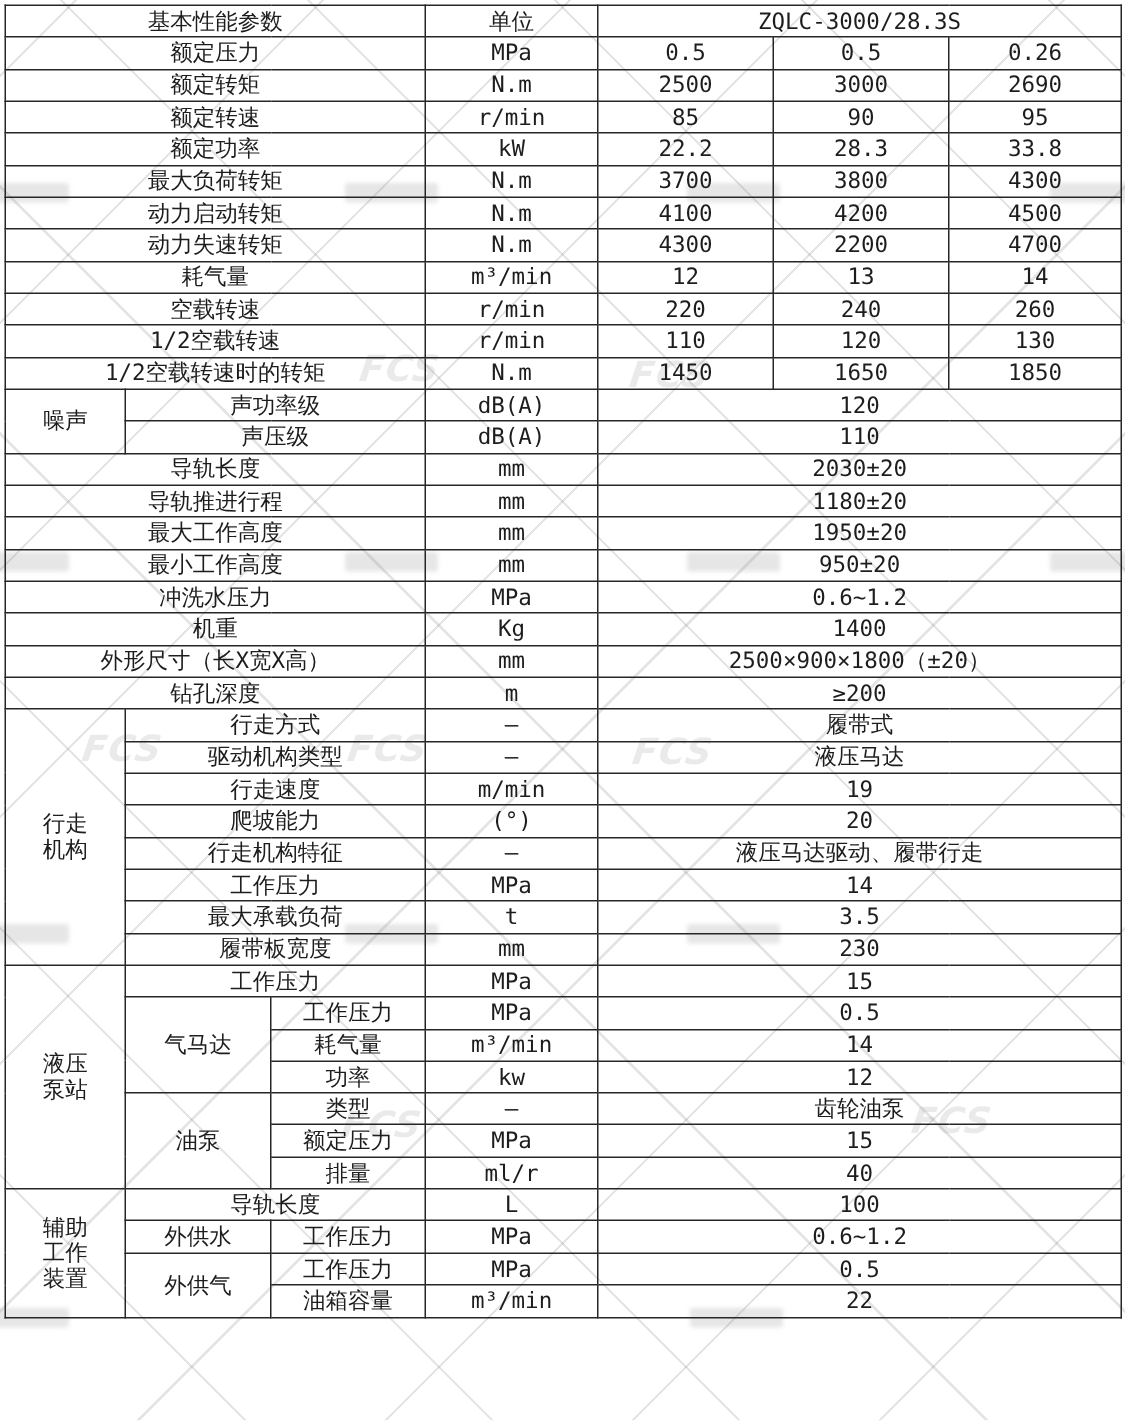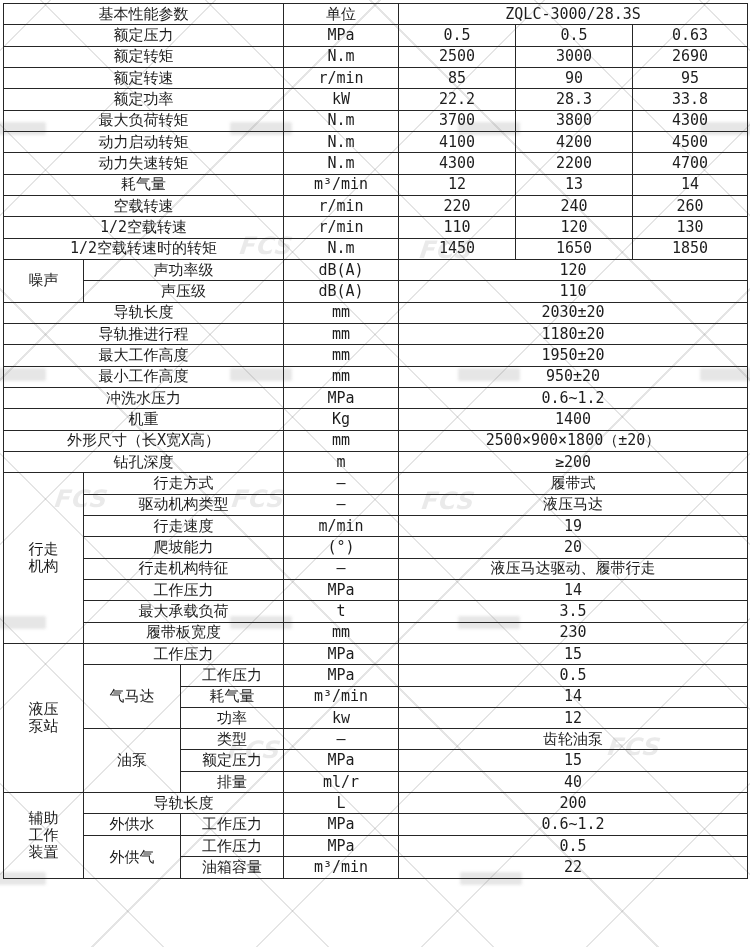--- a/index.html
+++ b/index.html
@@ -111,21 +111,21 @@
         <tr>
           <td colspan="3">基本性能参数</td>
           <td>单位</td>
           <td colspan="3">ZQLC-3000/28.3S</td>
         </tr>
         <tr>
           <td colspan="3">额定压力</td>
           <td>MPa</td>
           <td>0.5</td>
           <td>0.5</td>
-          <td>0.63</td>
+          <td>0.26</td>
         </tr>
         <tr>
           <td colspan="3">额定转矩</td>
           <td>N.m</td>
           <td>2500</td>
           <td>3000</td>
           <td>2690</td>
         </tr>
         <tr>
           <td colspan="3">额定转速</td>
@@ -321,21 +321,21 @@
           <td>排量</td>
           <td>ml/r</td>
           <td colspan="3">40</td>
         </tr>
         <tr>
           <td rowspan="4">辅助
 工作
 装置</td>
           <td colspan="2">导轨长度</td>
           <td>L</td>
-          <td colspan="3">200</td>
+          <td colspan="3">100</td>
         </tr>
         <tr>
           <td>外供水</td>
           <td>工作压力</td>
           <td>MPa</td>
           <td colspan="3">0.6~1.2</td>
         </tr>
         <tr>
           <td rowspan="2">外供气</td>
           <td>工作压力</td>

